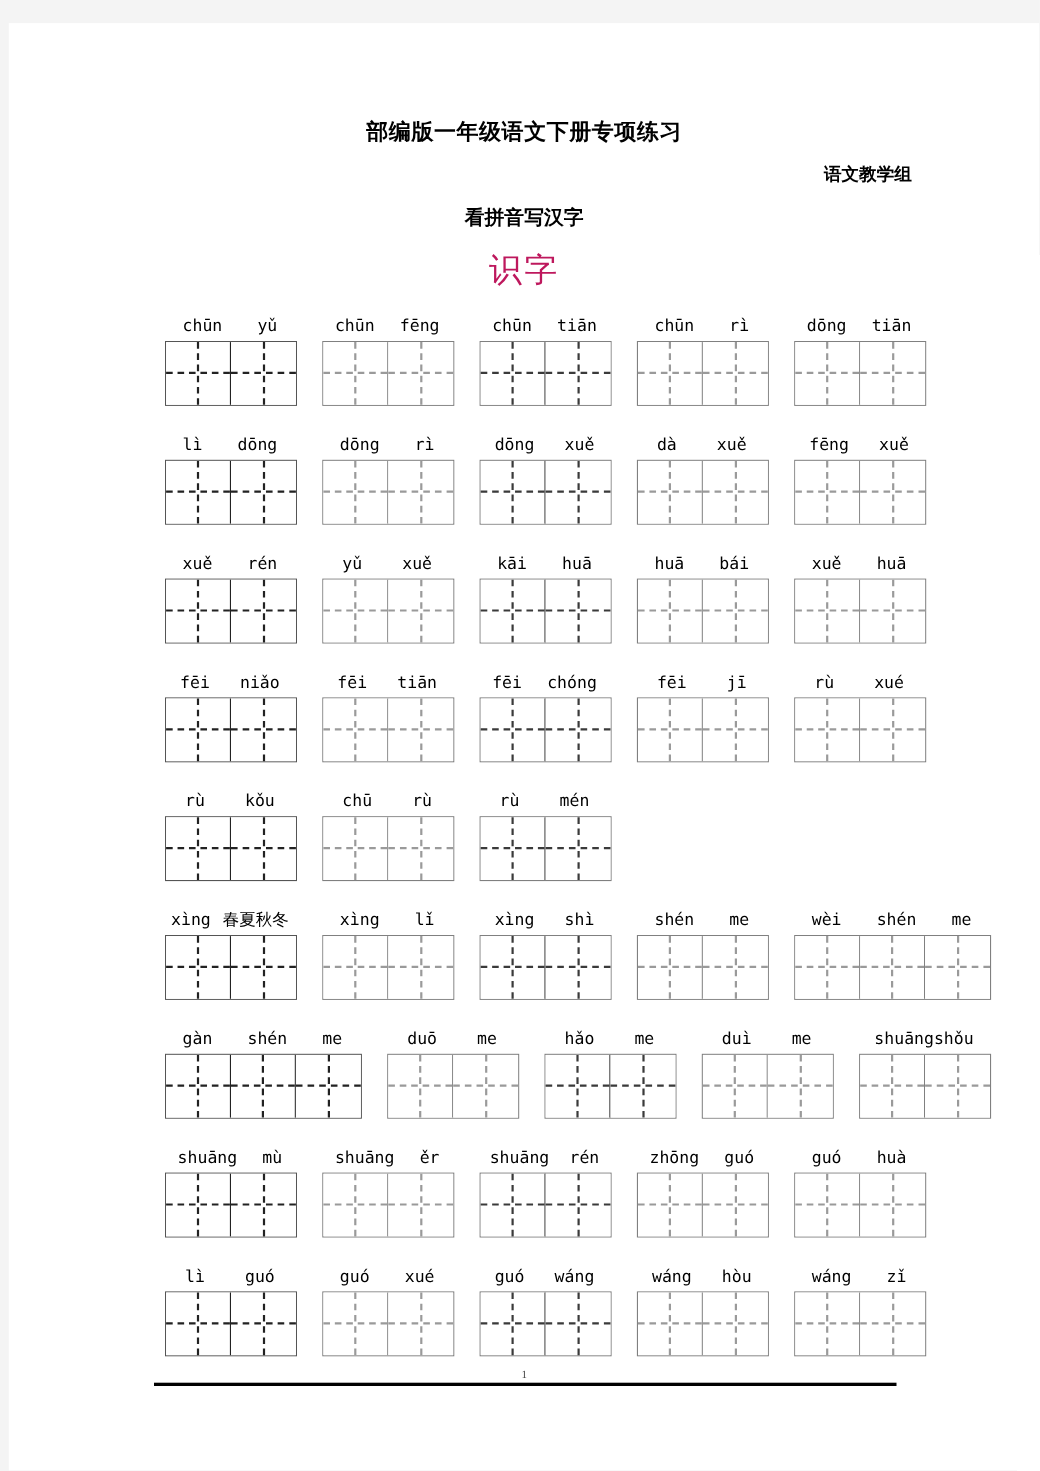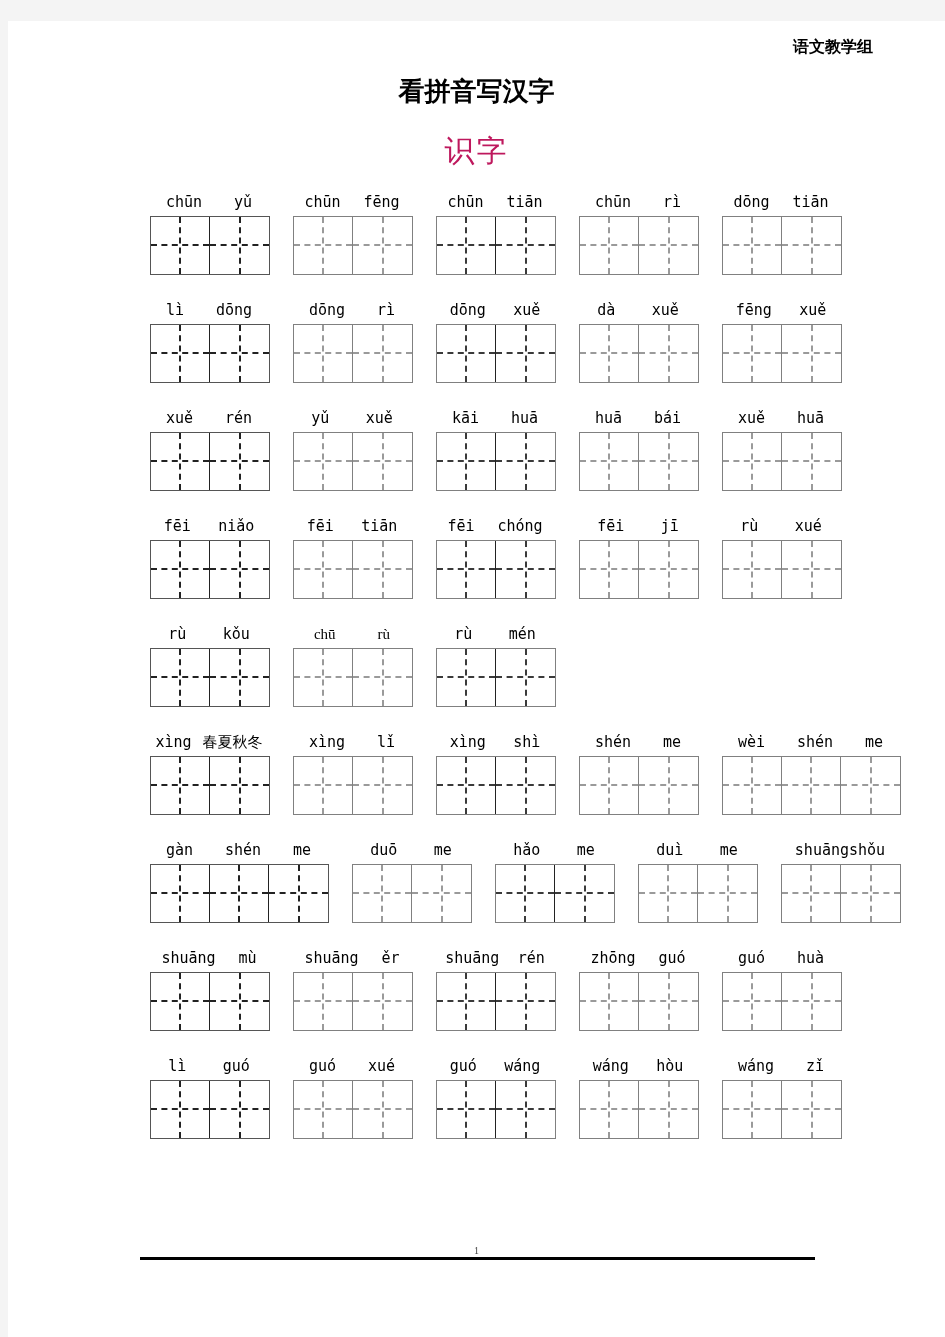--- a/index.html
+++ b/index.html
@@ -34,28 +34,28 @@
     letter-spacing: 0.5px;
     margin: 0;
     padding-top: 85px;
   }
   .byline {
     text-align: right;
     font-family: "Liberation Serif", serif;
     font-weight: bold;
     font-size: 16px;
     color: #000;
-    padding-right: 72px;
+    padding-right: 116px;
     margin-top: 16px;
   }
   .sub-title {
     text-align: center;
     font-family: "Liberation Sans", sans-serif;
     font-weight: bold;
-    font-size: 26px;
+    font-size: 18px;
     color: #000;
     margin-top: 16px;
   }
   .unit-title {
     text-align: center;
     font-family: "Liberation Sans", sans-serif;
     font-size: 30px;
     color: #be185d;
     margin-top: 14px;
     letter-spacing: 2px;
@@ -172,20 +172,21 @@
     background: #000;
     margin: 0 130px 0 132px;
   }
 </style>
 </head>
 <body>
 
 <div id="page-wrap">
   <div id="page">
 
+    <h1 class="doc-title">部编版一年级语文下册专项练习</h1>
     <div class="byline">语文教学组</div>
     <h2 class="sub-title">看拼音写汉字</h2>
     <div class="unit-title">识字</div>
 
     <div id="sections-root">
         <div class="rows">
           <div class="row">
             <div class="item dark">
               <div class="pinyin" style="width: 118px;">
                 <span>chūn</span>
@@ -398,21 +399,21 @@
               <div class="pinyin" style="width: 118px;">
                 <span>rù</span>
                 <span>kǒu</span>
               </div>
               <div class="boxes">
                 <div class="cell"></div>
                 <div class="cell"></div>
               </div>
             </div>
             <div class="item">
-              <div class="pinyin" style="width: 118px; font-family: Liberation Serif, serif;">
+              <div class="pinyin" style="width: 118px;">
                 <span>chū</span>
                 <span>rù</span>
               </div>
               <div class="boxes">
                 <div class="cell"></div>
                 <div class="cell"></div>
               </div>
             </div>
             <div class="item semi">
               <div class="pinyin" style="width: 118px;">

